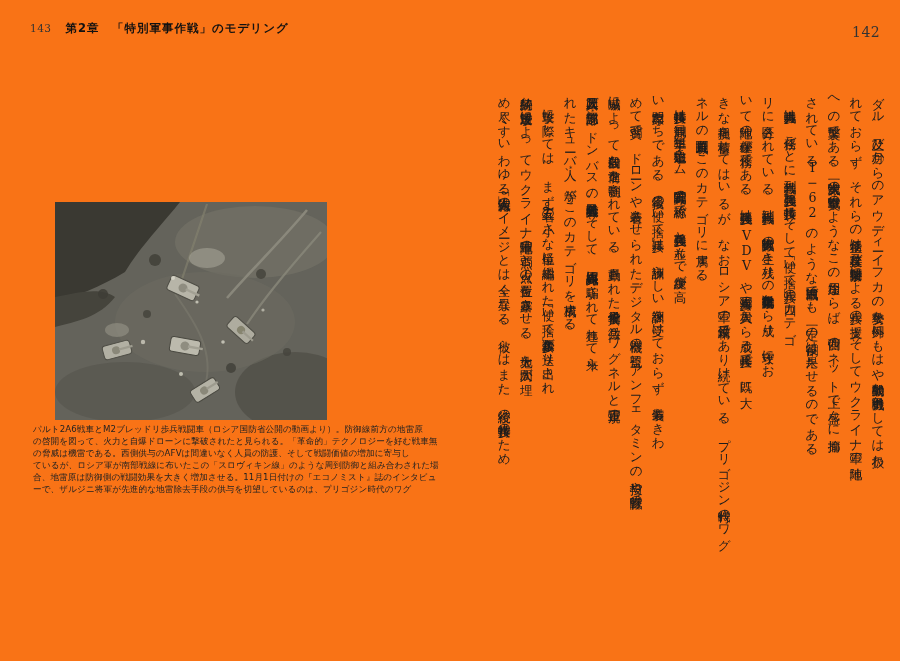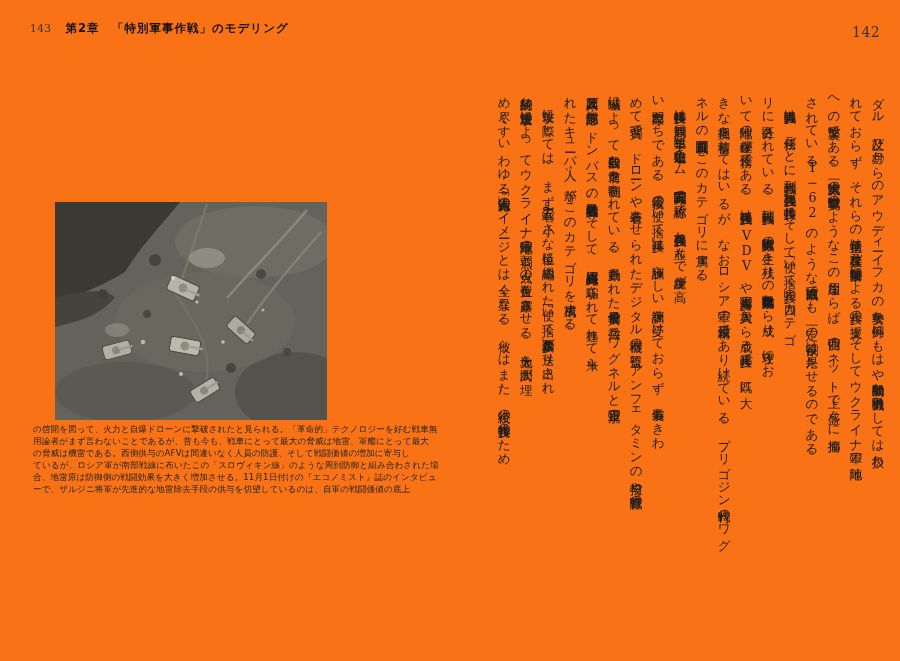--- a/index.html
+++ b/index.html
@@ -133,26 +133,26 @@
         <circle cx="118" cy="76" r="2" fill="#d6d4c6" opacity="0.9"></circle>
         <circle cx="142" cy="100" r="1.6" fill="#d6d4c6" opacity="0.8"></circle>
         <circle cx="88" cy="140" r="2.2" fill="#cfcdbf" opacity="0.8"></circle>
         <circle cx="168" cy="140" r="1.8" fill="#d6d4c6" opacity="0.8"></circle>
         <circle cx="208" cy="108" r="1.6" fill="#cfcdbf" opacity="0.7"></circle>
         <circle cx="126" cy="172" r="2" fill="#d6d4c6" opacity="0.8"></circle>
       </svg>
     </div>
 
     <div class="caption">
+      <div class="cline">パルト2A6戦車とM2ブレッドリ歩兵戦闘車（ロシア国防省公開の動画より）。防御線前方の地雷原</div>
       <div class="cline">の啓開を図って、火力と自爆ドローンに撃破されたと見られる。「革命的」テクノロジーを好む戦車無</div>
-      <div class="cline">用論者がまず言わないことであるが、昔も今も、戦車にとって最大の脅威は地雷、軍艦にとって最大</div>
       <div class="cline">の脅威は機雷である。西側供与のAFVは間違いなく人員の防護、そして戦闘価値の増加に寄与し</div>
       <div class="cline">ているが、ロシア軍が南部戦線に布いたこの「スロヴィキン線」のような周到防御と組み合わされた場</div>
       <div class="cline">合、地雷原は防御側の戦闘効果を大きく増加させる。11月1日付けの『エコノミスト』誌のインタビュ</div>
-      <div class="cline">ーで、ザルジニ将軍が先進的な地雷除去手段の供与を切望しているのは、自軍の戦闘価値の底上</div>
+      <div class="cline">ーで、ザルジニ将軍が先進的な地雷除去手段の供与を切望しているのは、プリゴジン時代のワグ</div>
     </div>
   </div>
 
   <div>
     <div class="folio-right">142</div>
 
     <div class="vtext">
       <div class="tcol"><span>ダル、及び一〇月からのアウディーイフカの攻勢を例外にもはや機動的な機甲戦力としては扱わ</span></div>
       <div class="tcol"><span>れておらず、それらの主任務は直接及び間接射撃による歩兵の支援、そしてウクライナ軍の陣地</span></div>
       <div class="tcol"><span>への襲撃である。第一次大戦の突撃戦車のようなこの用途ならば、西側のネット上で盛んに揶揄</span></div>

